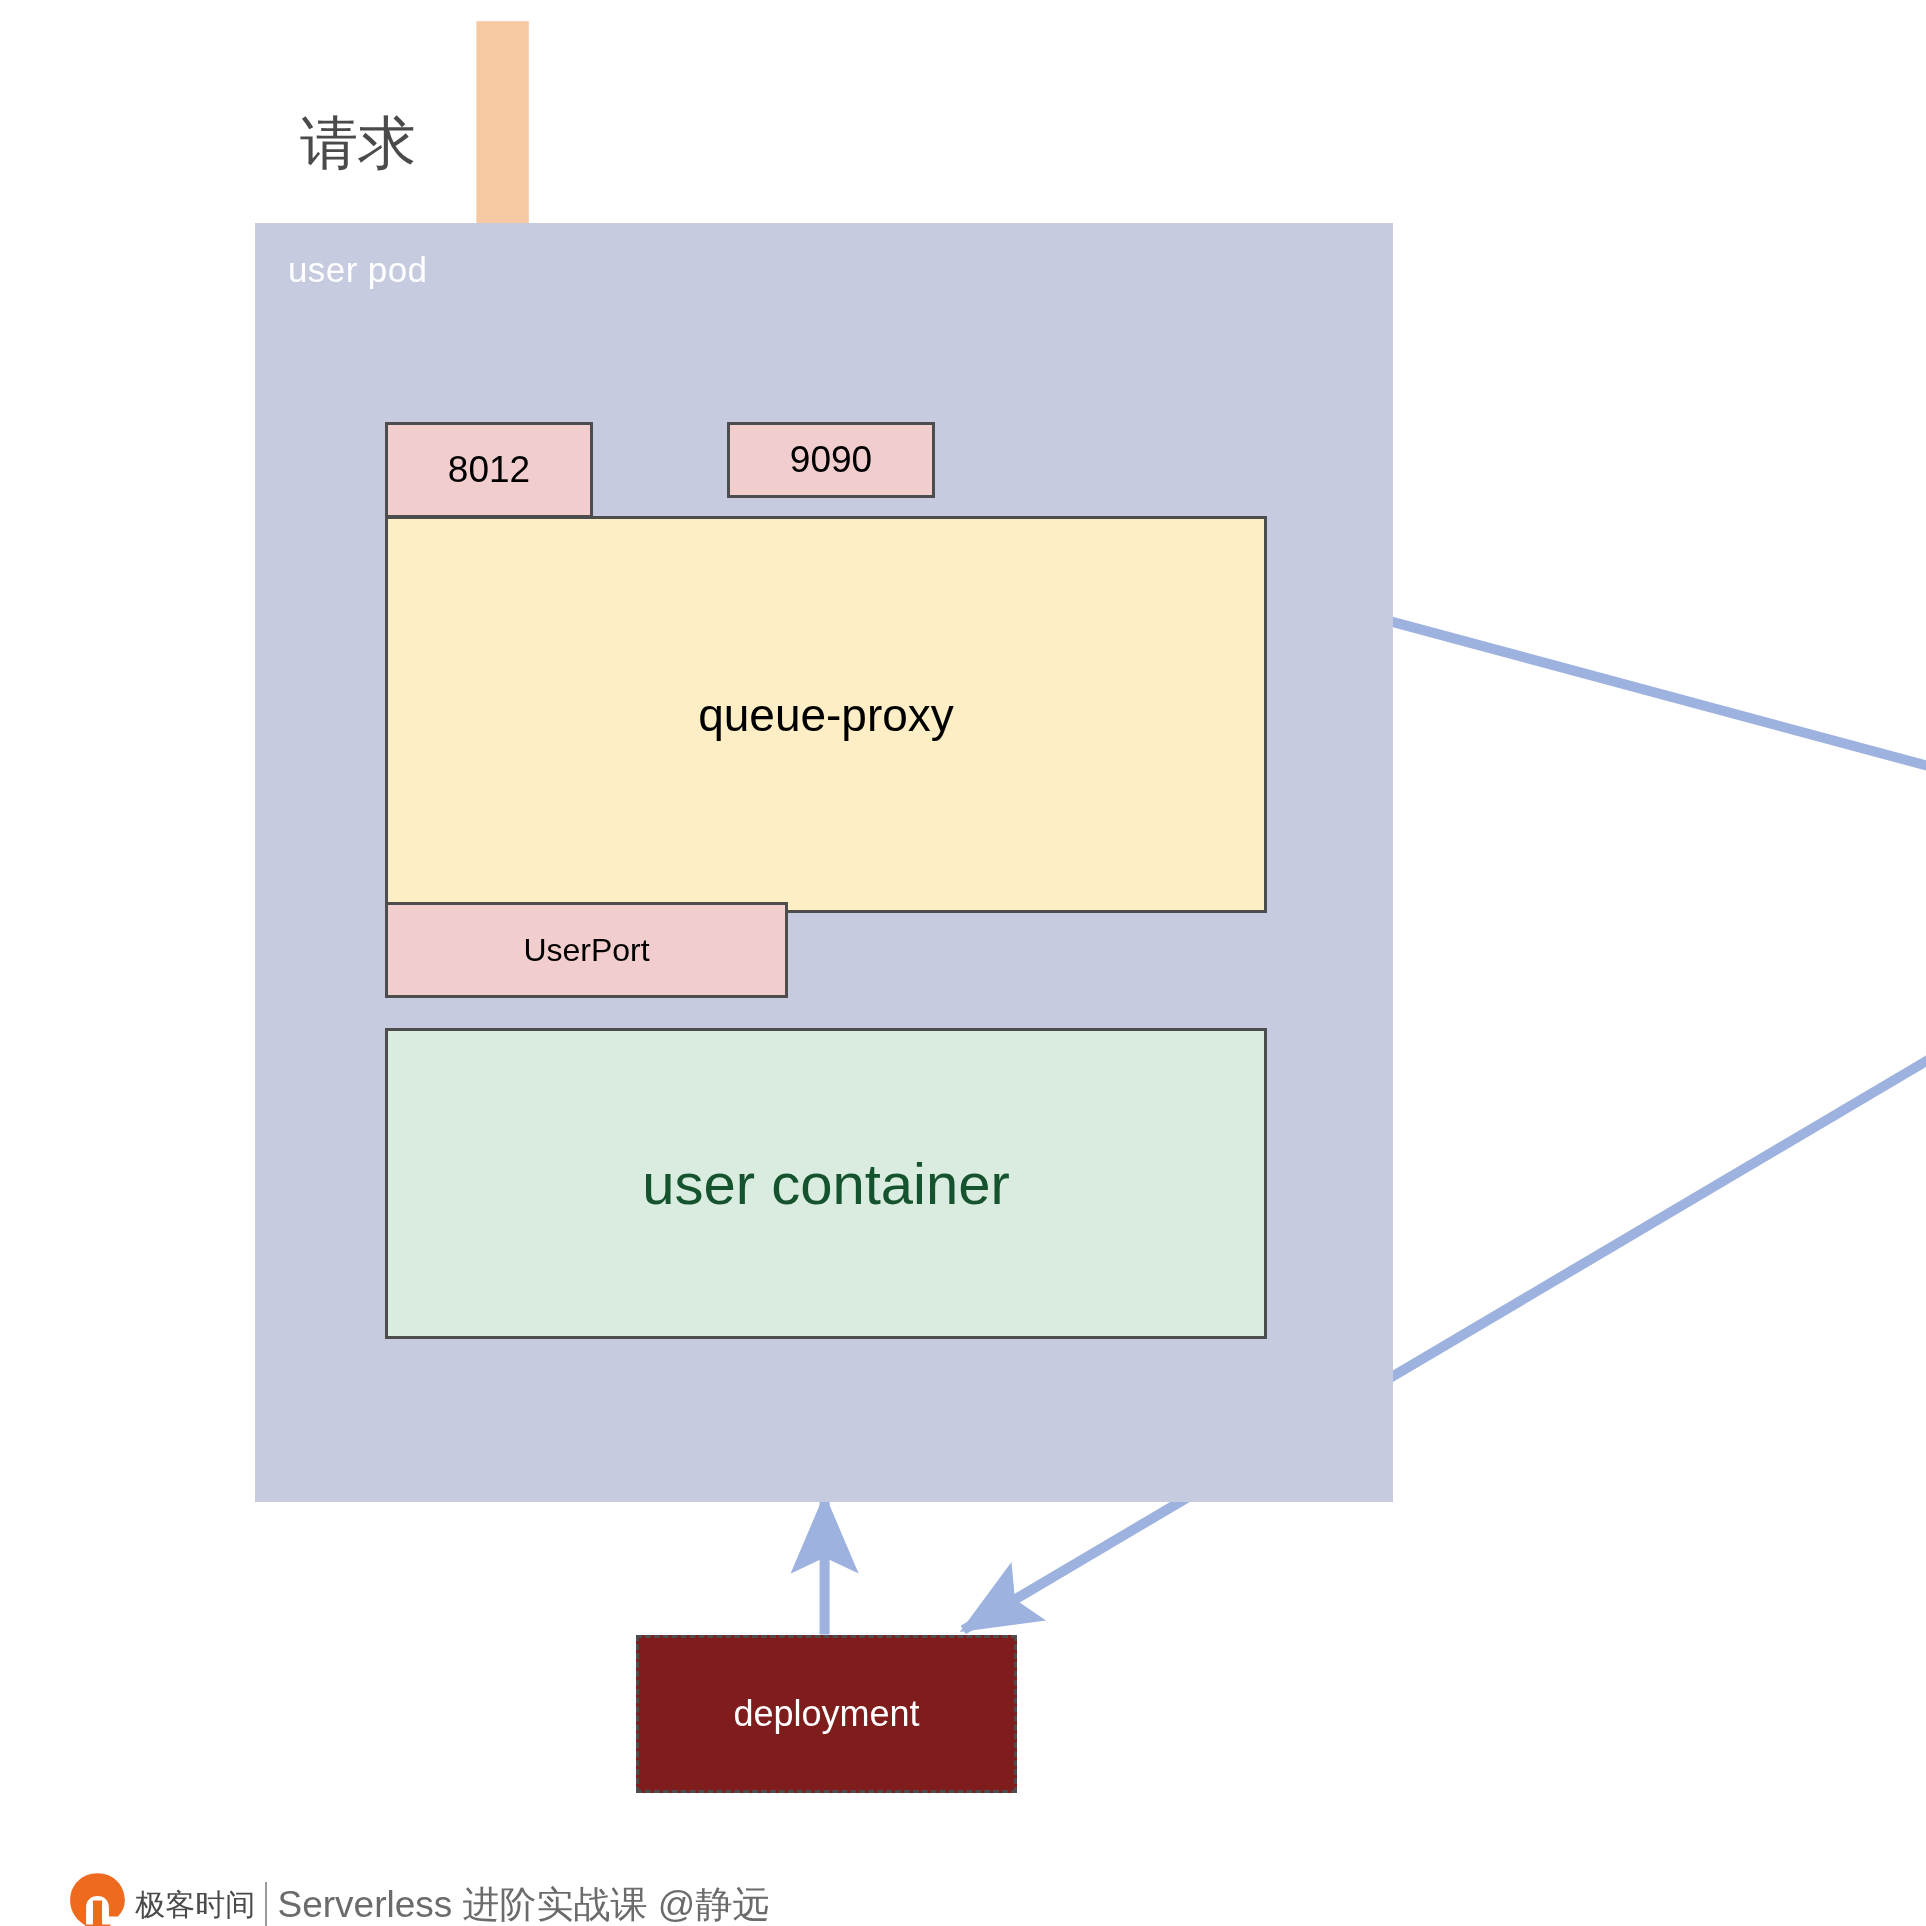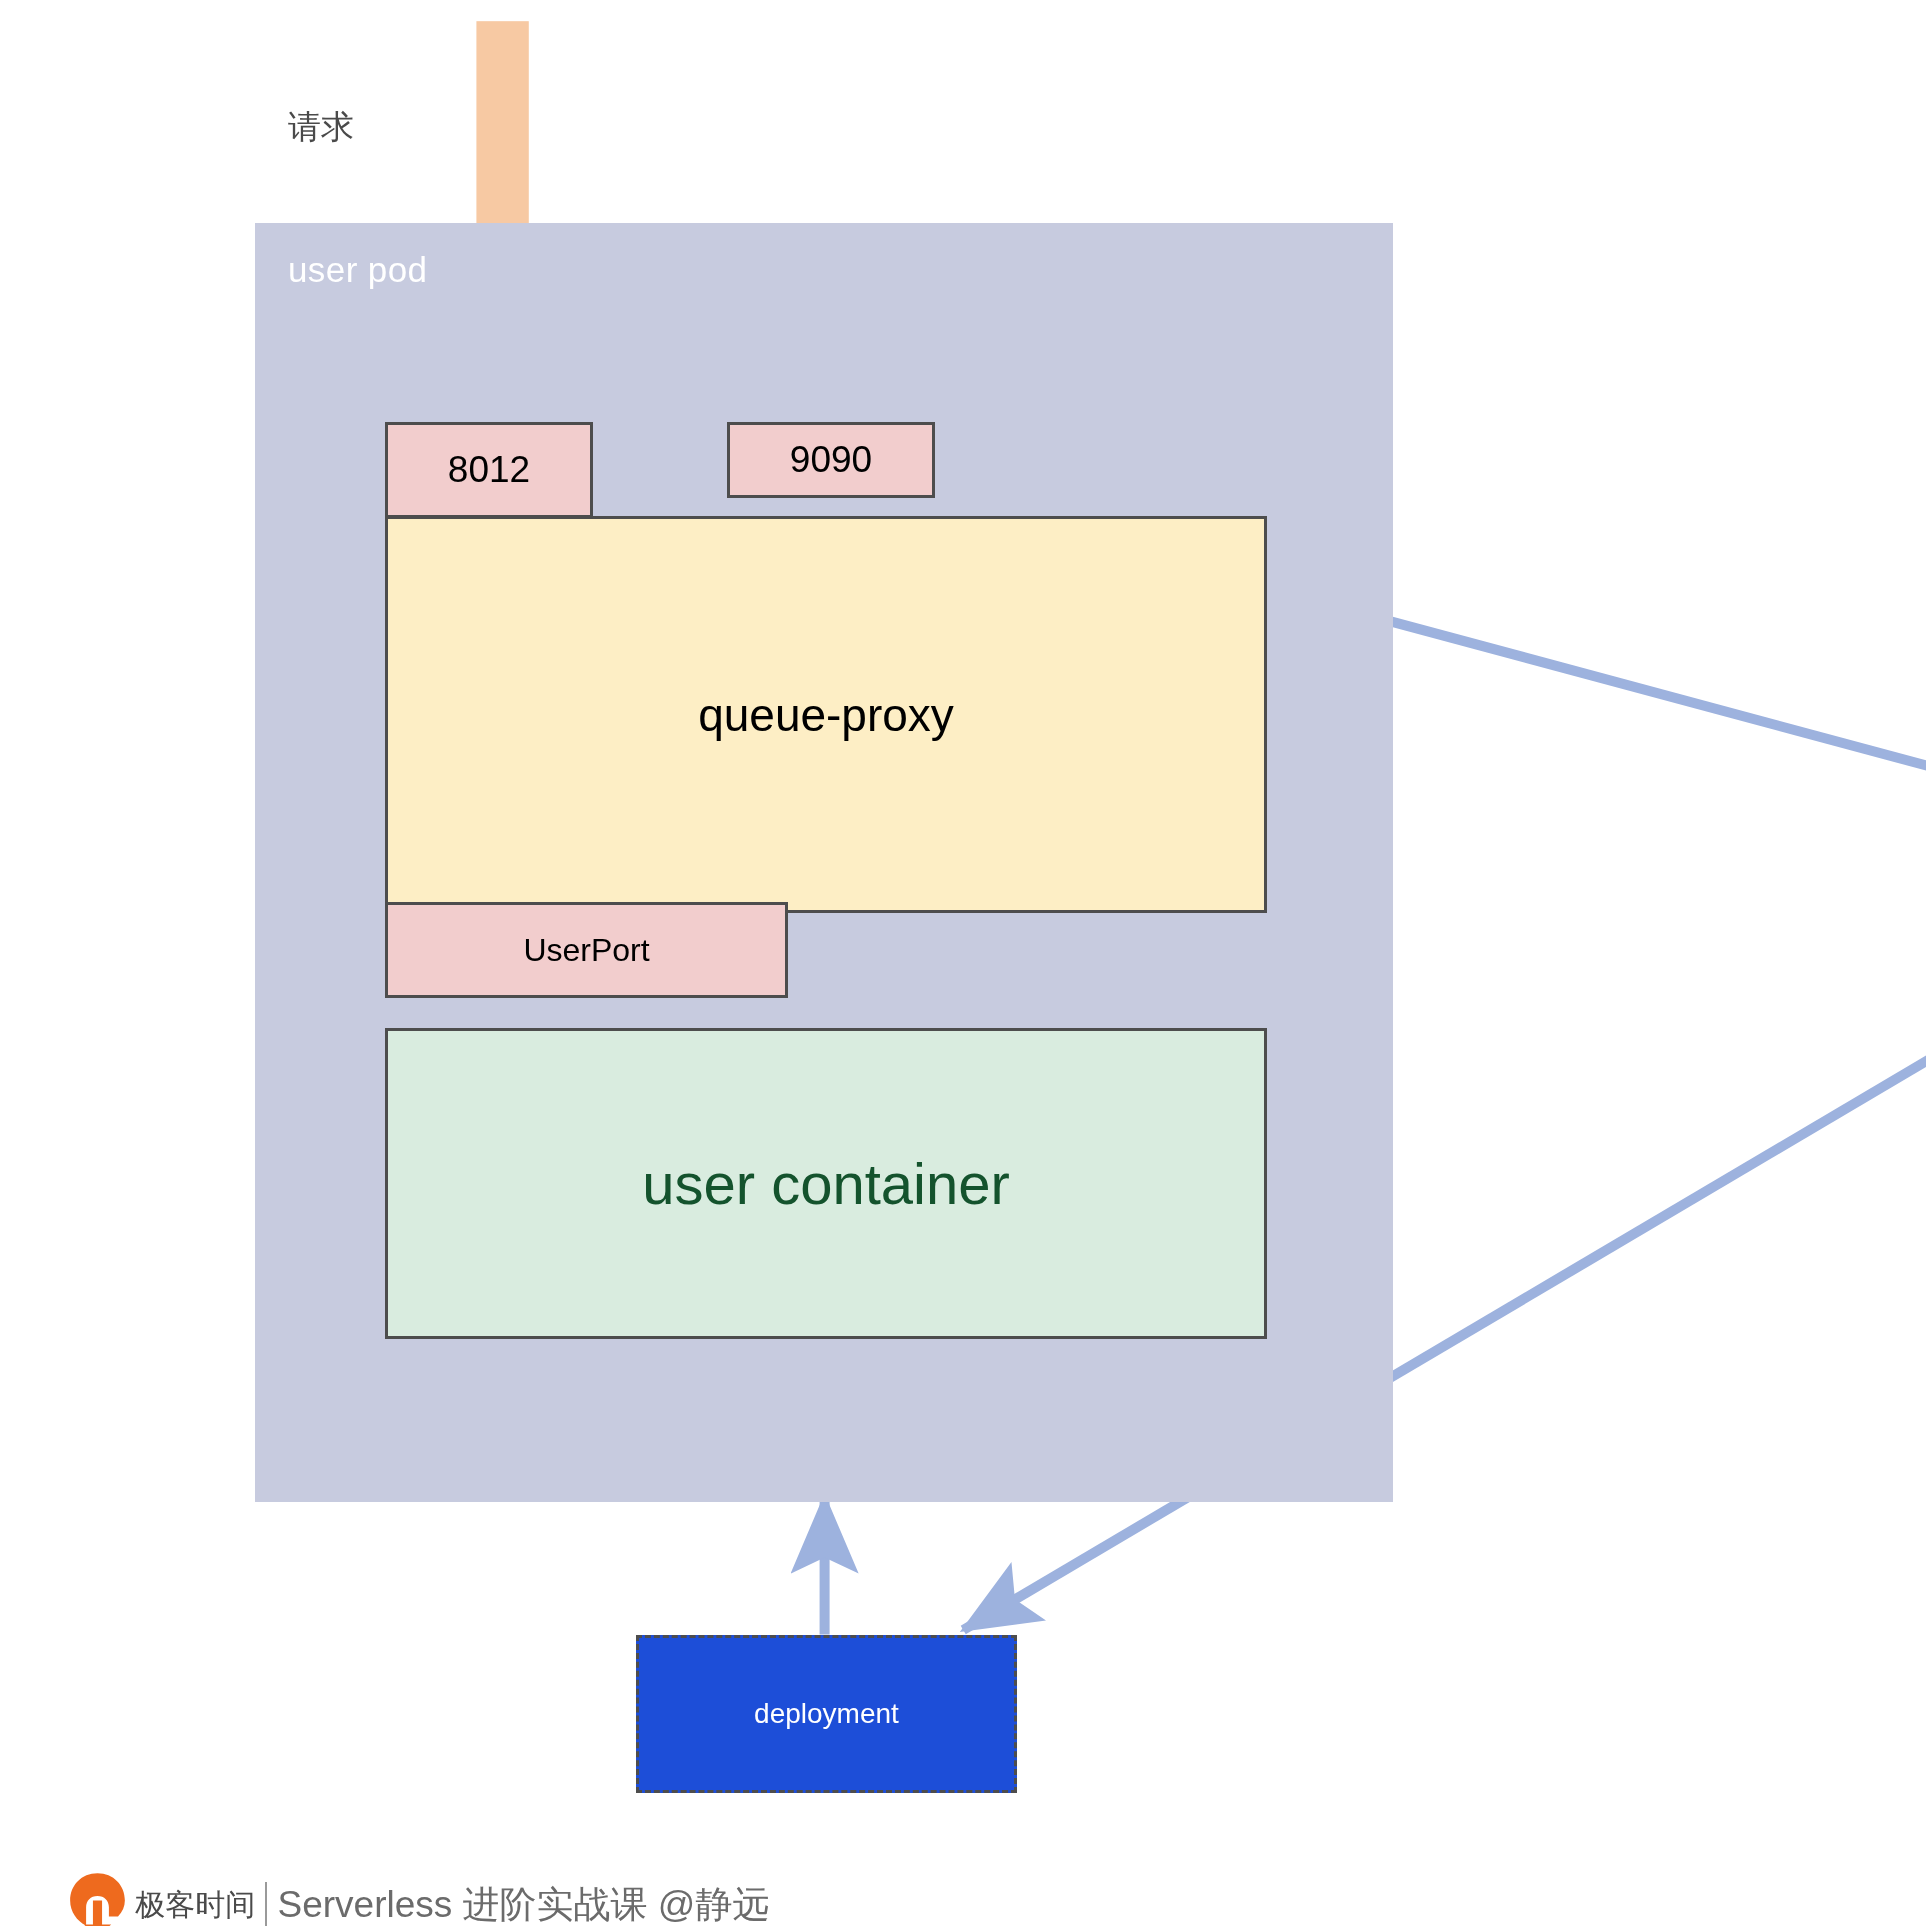--- a/index.html
+++ b/index.html
@@ -41,23 +41,23 @@
     top: 250px;
     font-size: 35px;
     color: #ffffff;
     letter-spacing: 0.4px;
     white-space: nowrap;
   }
 
   
   .request-label {
     position: absolute;
-    left: 288px;
+    left: 300px;
     top: 105px;
-    font-size: 33px;
+    font-size: 58px;
     color: #4a4a4a;
     white-space: nowrap;
   }
 
   
   .box {
     position: absolute;
     box-sizing: border-box;
     border: 3.1px solid #4d4d4d;
     display: flex;
@@ -109,23 +109,23 @@
     height: 311px;
     background: #d9ecdf;
     font-size: 58px;
     color: #14532d;
   }
   .deployment {
     left: 636px;
     top: 1635px;
     width: 381px;
     height: 158px;
-    background: #1d4ed8;
+    background: #7f1d1d;
     border: 3.5px dashed #4d4d4d;
-    font-size: 28px;
+    font-size: 36px;
     color: #ffffff;
   }
 
   
   .footer {
     position: absolute;
     left: 69px;
     top: 1870px;
     display: flex;
     align-items: center;

